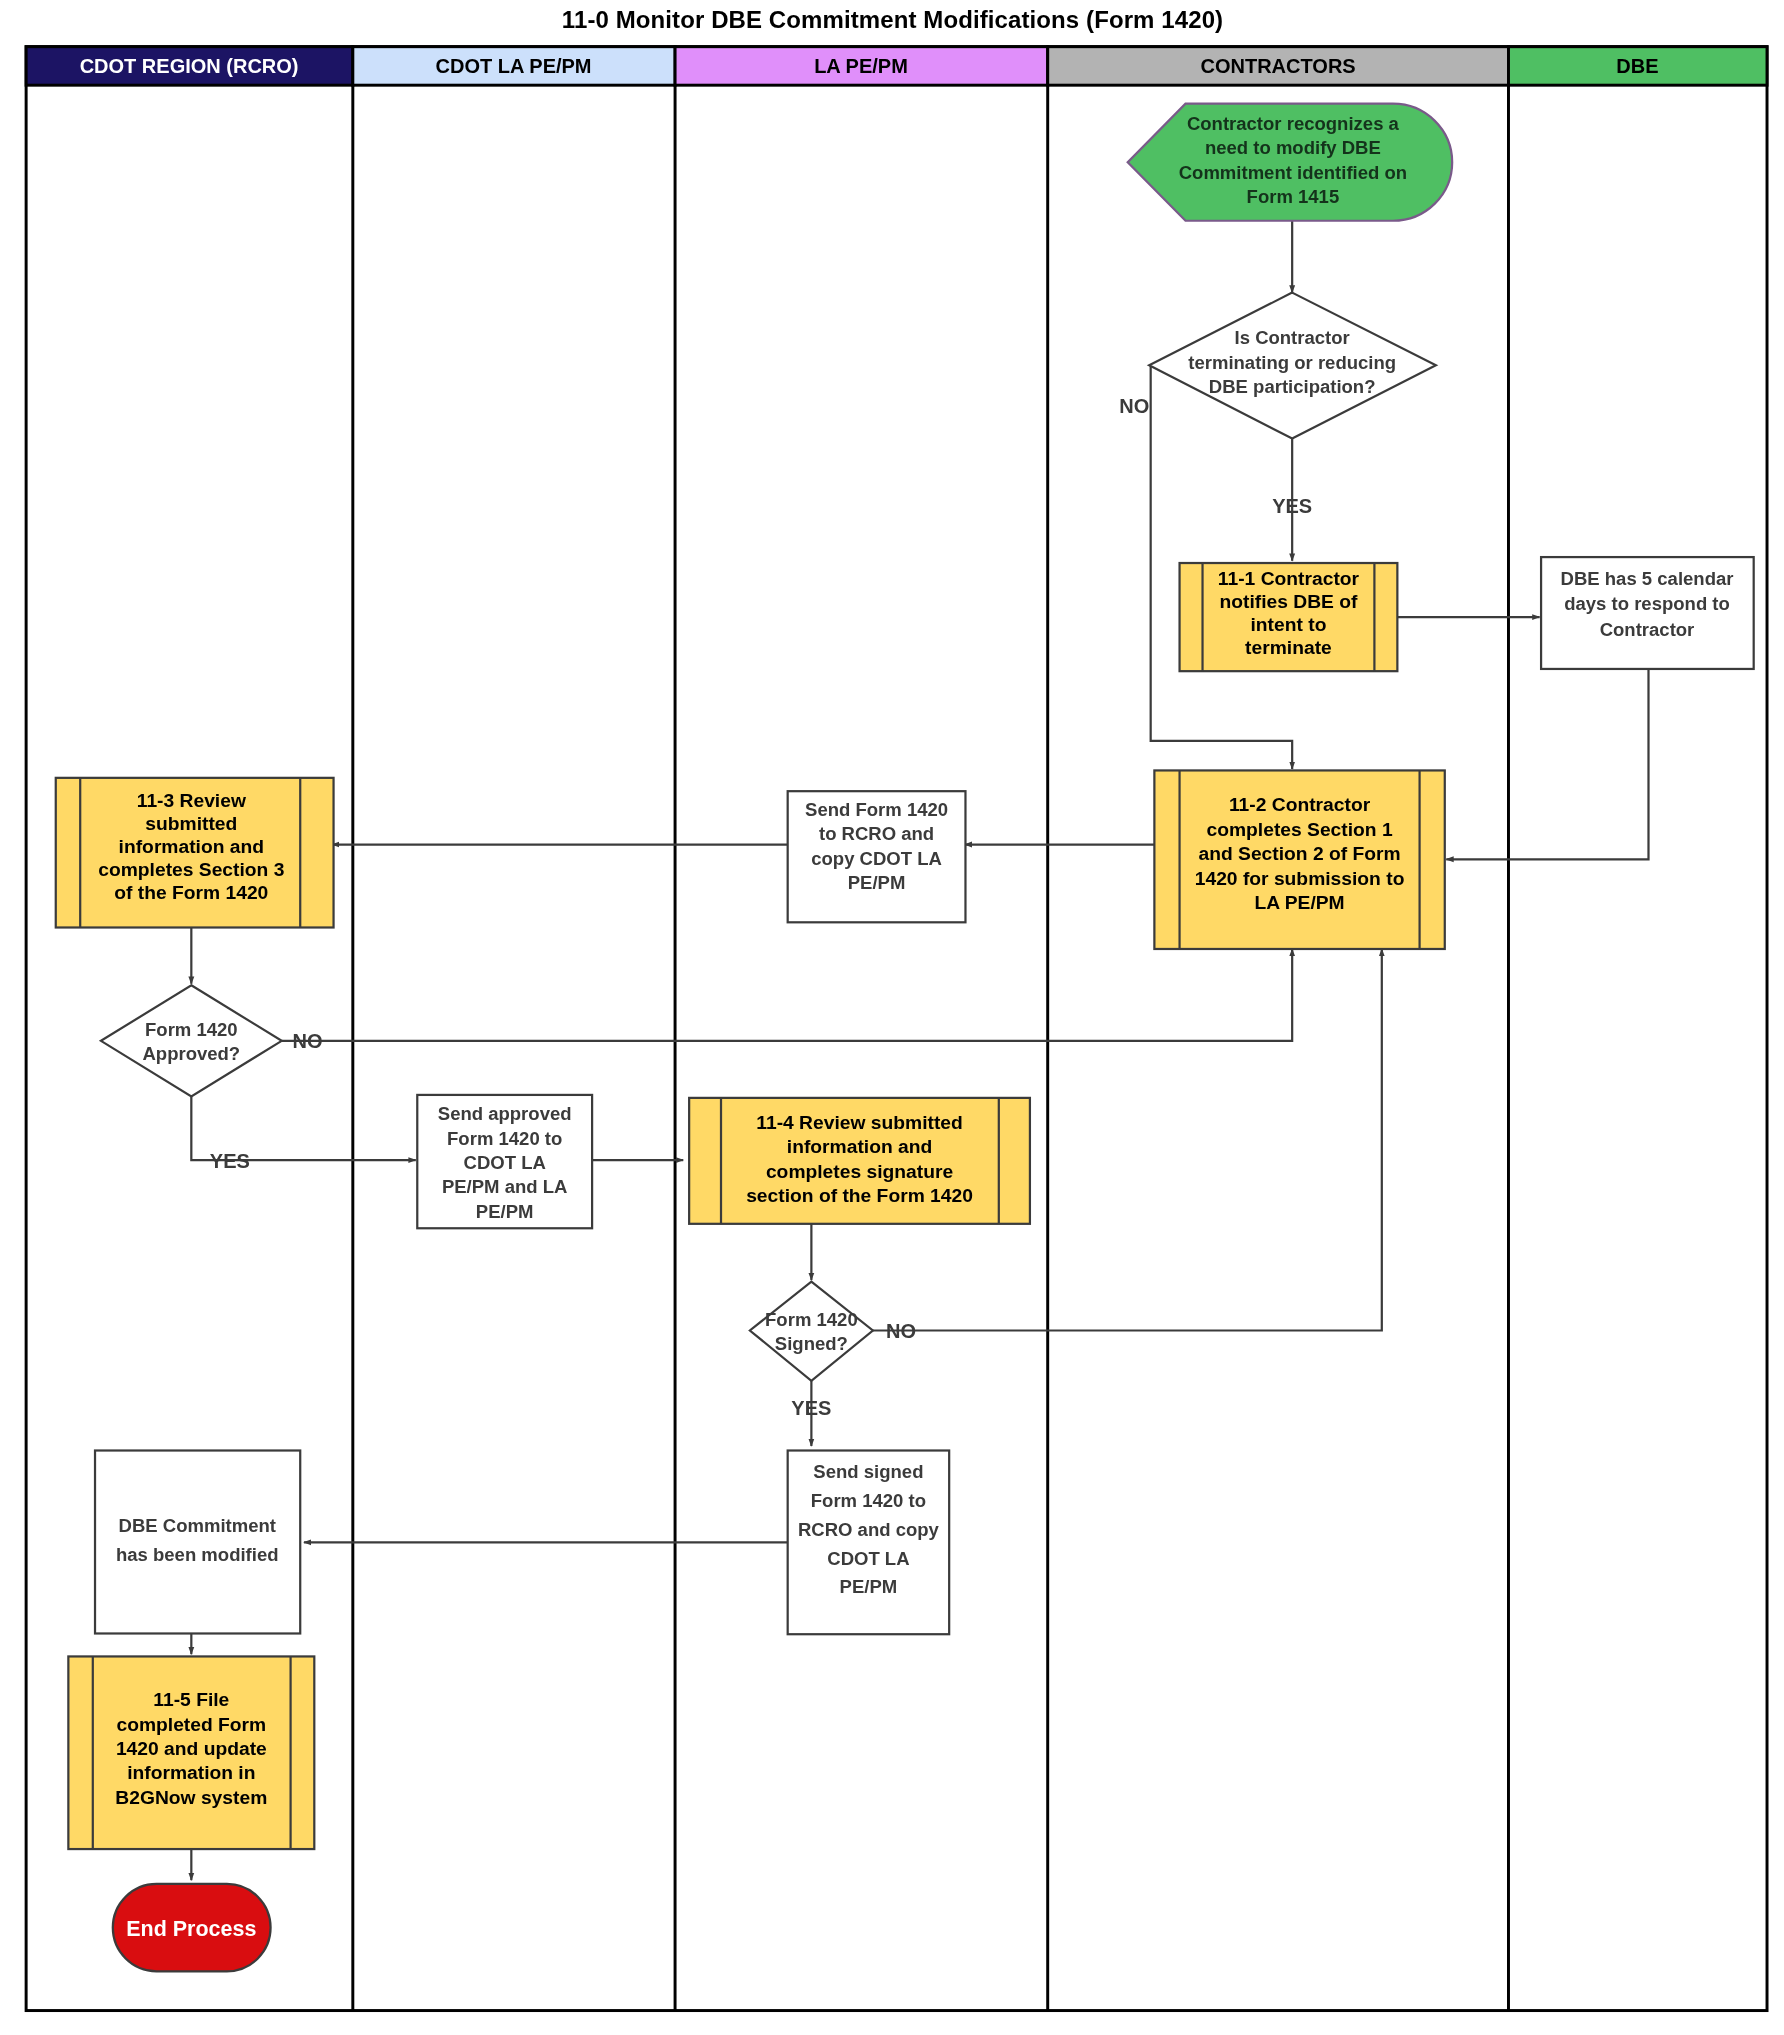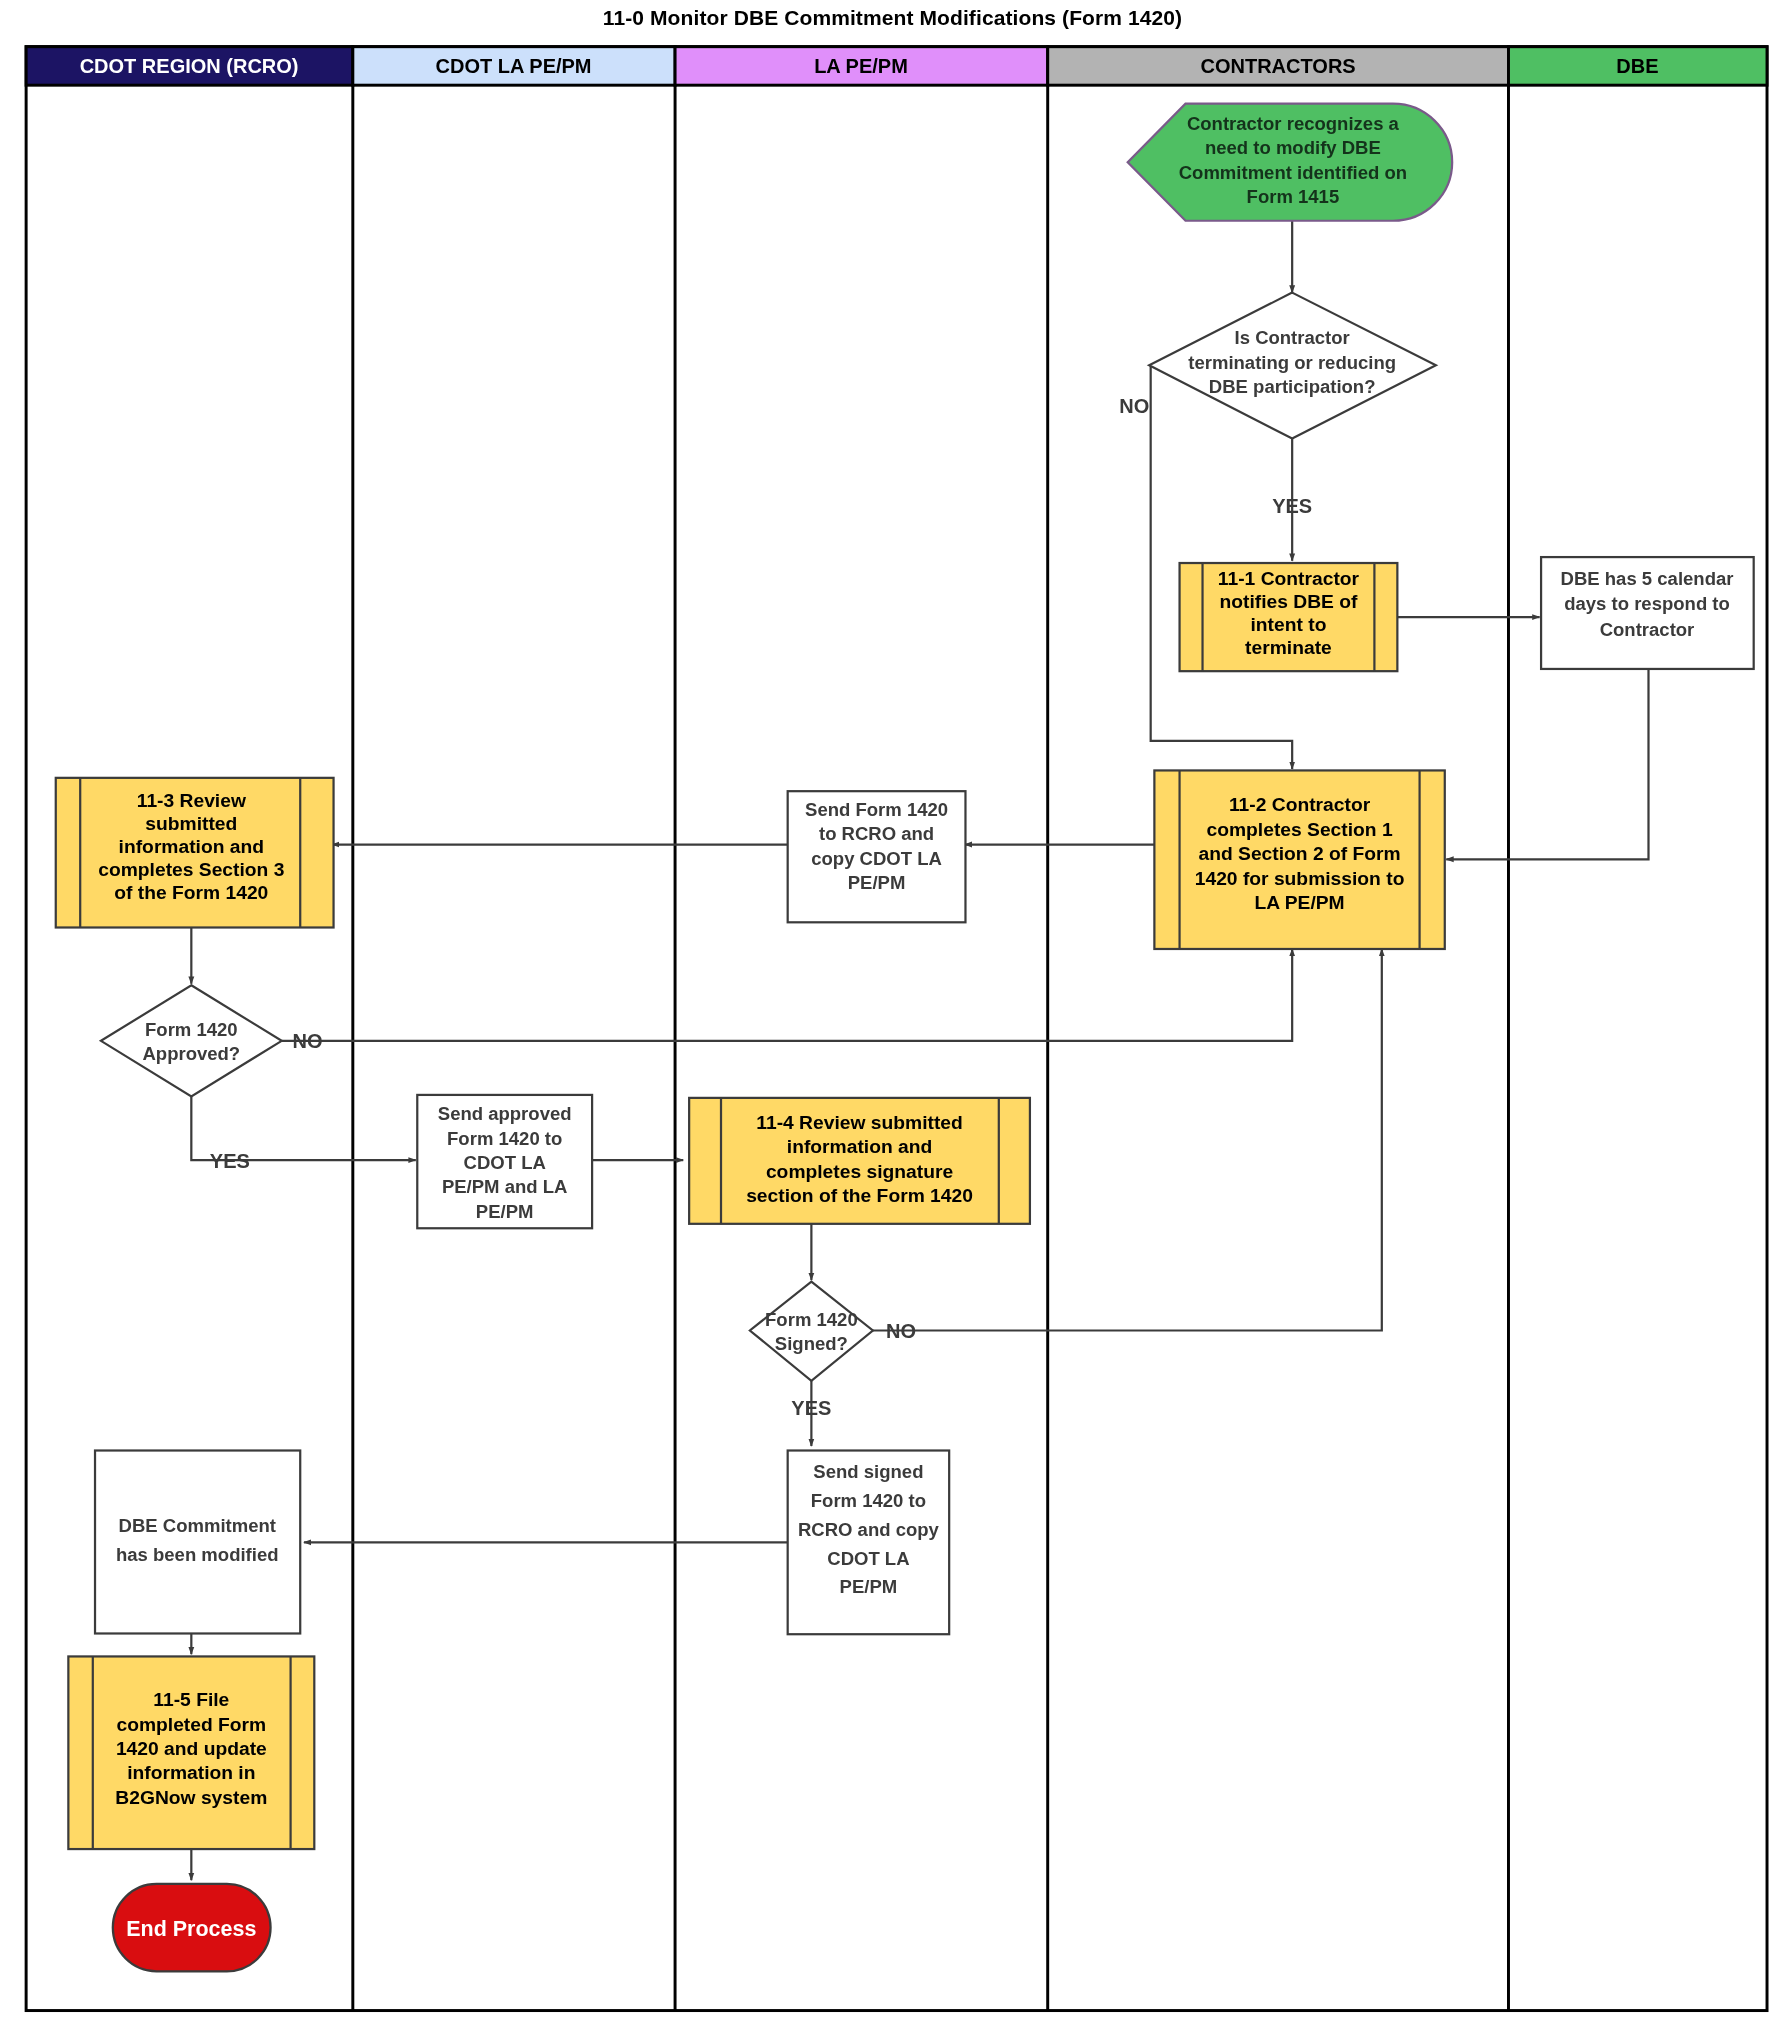--- a/index.html
+++ b/index.html
@@ -1,20 +1,20 @@
 <!DOCTYPE html>
 <html style="font-size:12px"><head>
 <meta charset="utf-8">
 <style>
   html,body{margin:0;padding:0;background:#ffffff;}
   body{font-family:"Liberation Sans",sans-serif;}
   #page{position:relative;width:1785px;height:2035px;background:#fff;overflow:hidden;}
   #title{
     position:absolute;left:0;top:6px;width:1785px;text-align:center;
-    font-size:21px;font-weight:bold;color:#000;letter-spacing:0.1px;
+    font-size:24px;font-weight:bold;color:#000;letter-spacing:0.1px;
   }
   svg{position:absolute;left:0;top:0;width:1785px;height:2035px;}
   .lane-hdr-txt{font-size:27px;font-weight:bold;}
   .node-txt{font-size:26px;font-weight:bold;fill:#000;}
   .note-txt{font-size:25px;font-weight:bold;fill:#3b3b3b;}
   .dec-txt{font-size:25px;font-weight:bold;fill:#3b3b3b;}
   .lbl-txt{font-size:27px;font-weight:bold;fill:#3b3b3b;}
   .end-txt{font-size:29px;font-weight:bold;fill:#ffffff;}
   .start-txt{font-size:25px;font-weight:bold;fill:#14331b;}
   text{font-family:"Liberation Sans",sans-serif;}

